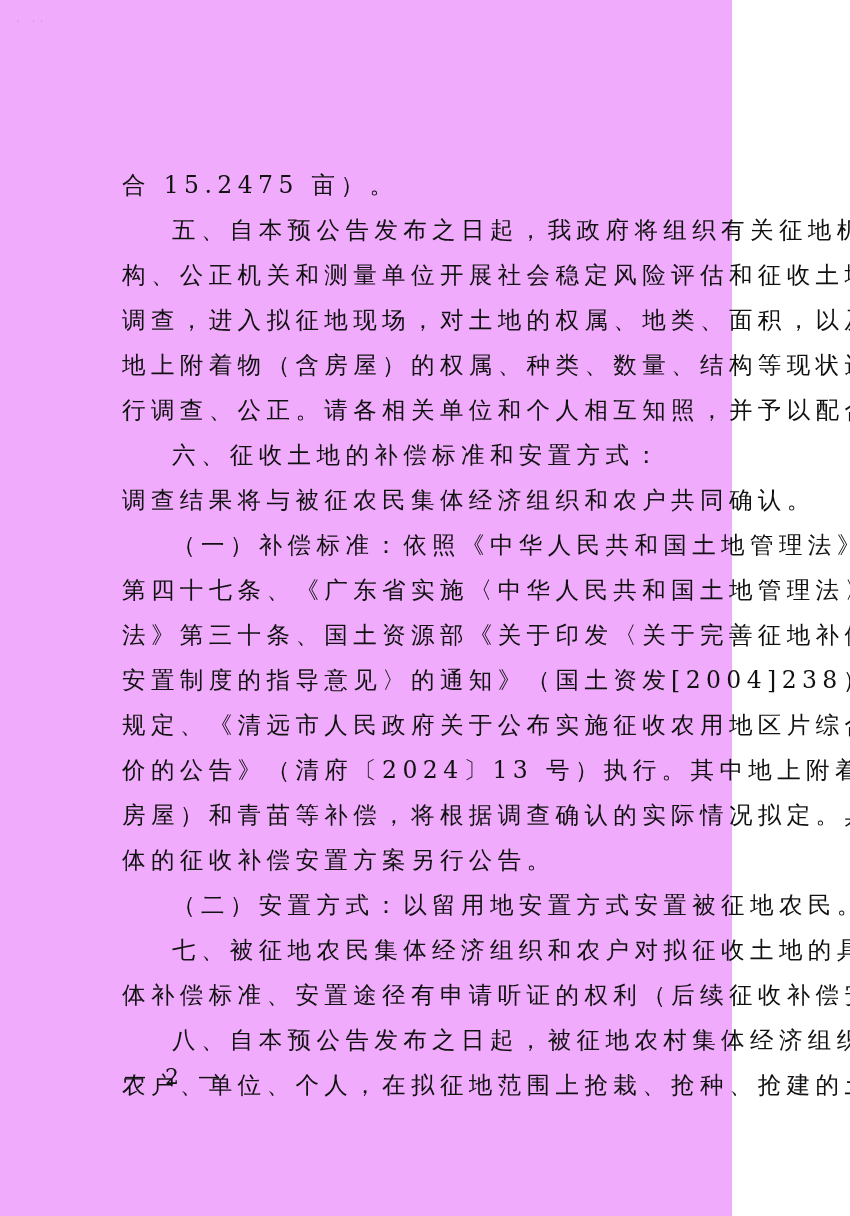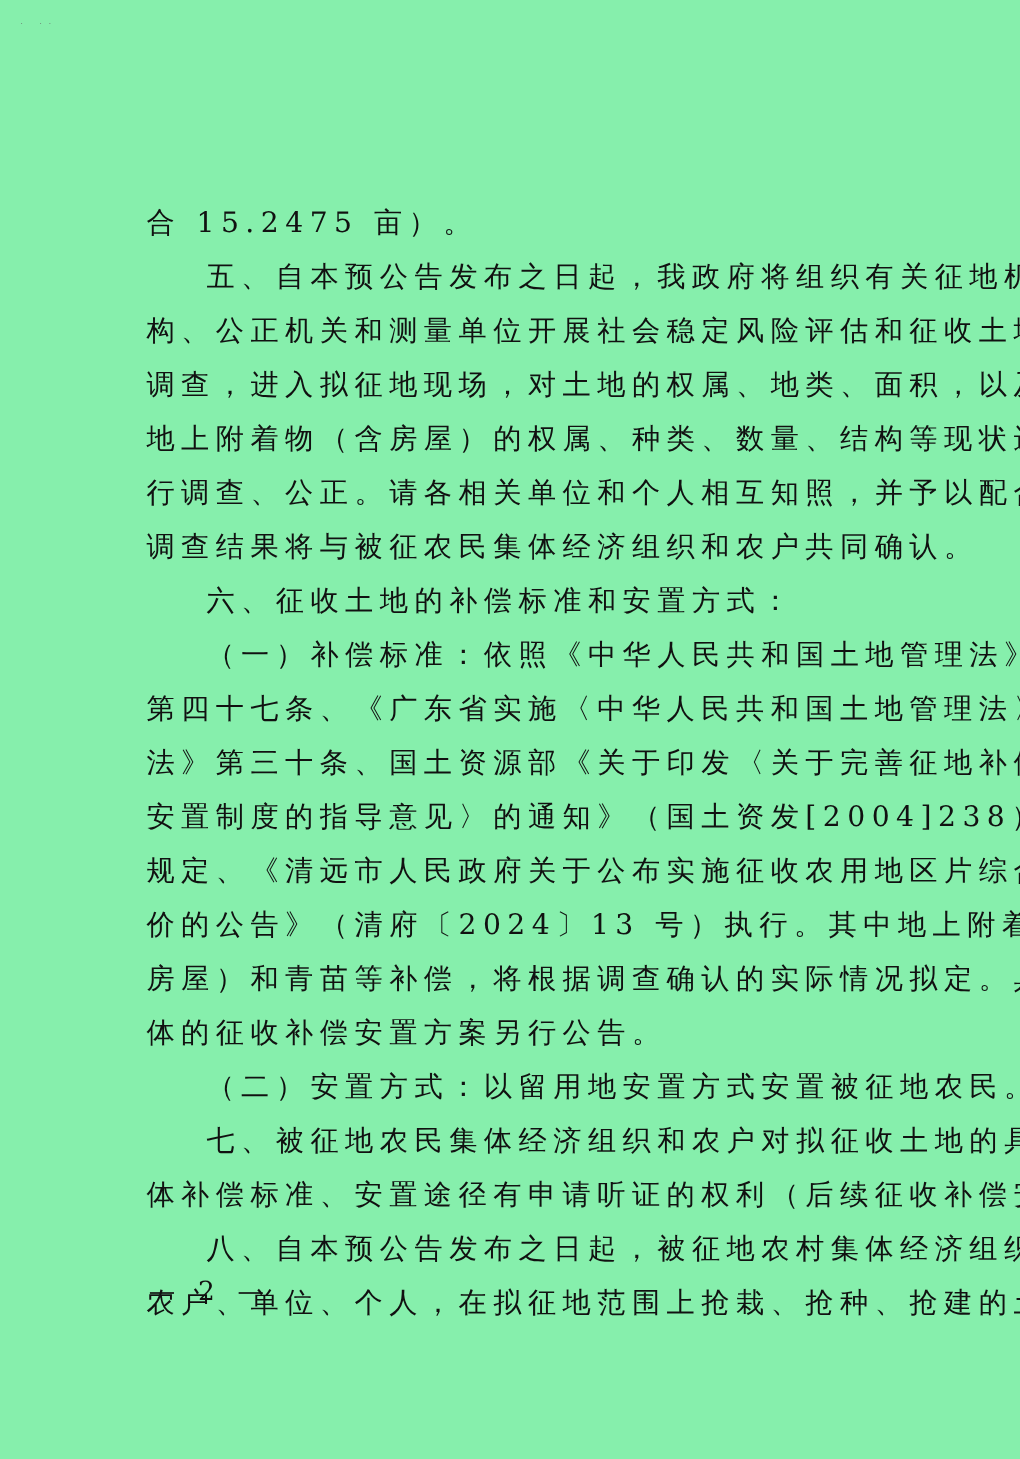--- a/index.html
+++ b/index.html
@@ -1,40 +1,40 @@
 <!DOCTYPE html>
 <html><head>
 <meta charset="utf-8">
 <style>
   html, body { margin:0; padding:0; background:#ffffff; }
   body { width:850px; height:1216px; position:relative; overflow:hidden;
          font-family: "DejaVu Serif", "Liberation Serif", serif; color:#111; }
-  .page { position:absolute; left:0; top:0; width:850px; height:1216px; background:#86efac; }
+  .page { position:absolute; left:0; top:0; width:732px; height:1216px; background:#f0abfc; }
   .scan-mark { position:absolute; top:17px; left:17px; font-size:6px; color:#666; letter-spacing:6px; }
   .body { position:absolute; left:122px; top:163px; width:610px; }
   .line { height:45px; line-height:45px; font-size:23.5px; white-space:nowrap;
           letter-spacing:5.4px; overflow:visible; }
   .indent { padding-left:50px; }
   .page-number { position:absolute; left:124px; top:1064px; font-size:22px; letter-spacing:6px; }
 </style>
 </head>
 <body>
 
 <div class="page">
   <div class="scan-mark">· ··</div>
 
   <div class="body">
     <div class="line">合 15.2475 亩）。</div>
     <div class="line indent">五、自本预公告发布之日起，我政府将组织有关征地机</div>
     <div class="line">构、公正机关和测量单位开展社会稳定风险评估和征收土地</div>
     <div class="line">调查，进入拟征地现场，对土地的权属、地类、面积，以及</div>
     <div class="line">地上附着物（含房屋）的权属、种类、数量、结构等现状进</div>
     <div class="line">行调查、公正。请各相关单位和个人相互知照，并予以配合。</div>
+    <div class="line indent">六、征收土地的补偿标准和安置方式：</div>
     <div class="line">调查结果将与被征农民集体经济组织和农户共同确认。</div>
-    <div class="line indent">六、征收土地的补偿标准和安置方式：</div>
     <div class="line indent">（一）补偿标准：依照《中华人民共和国土地管理法》</div>
     <div class="line">第四十七条、《广东省实施〈中华人民共和国土地管理法〉办</div>
     <div class="line">法》第三十条、国土资源部《关于印发〈关于完善征地补偿</div>
     <div class="line">安置制度的指导意见〉的通知》（国土资发[2004]238）有关</div>
     <div class="line">规定、《清远市人民政府关于公布实施征收农用地区片综合地</div>
     <div class="line">价的公告》（清府〔2024〕13 号）执行。其中地上附着物（含</div>
     <div class="line">房屋）和青苗等补偿，将根据调查确认的实际情况拟定。具</div>
     <div class="line">体的征收补偿安置方案另行公告。</div>
     <div class="line indent">（二）安置方式：以留用地安置方式安置被征地农民。</div>
     <div class="line indent">七、被征地农民集体经济组织和农户对拟征收土地的具</div>

